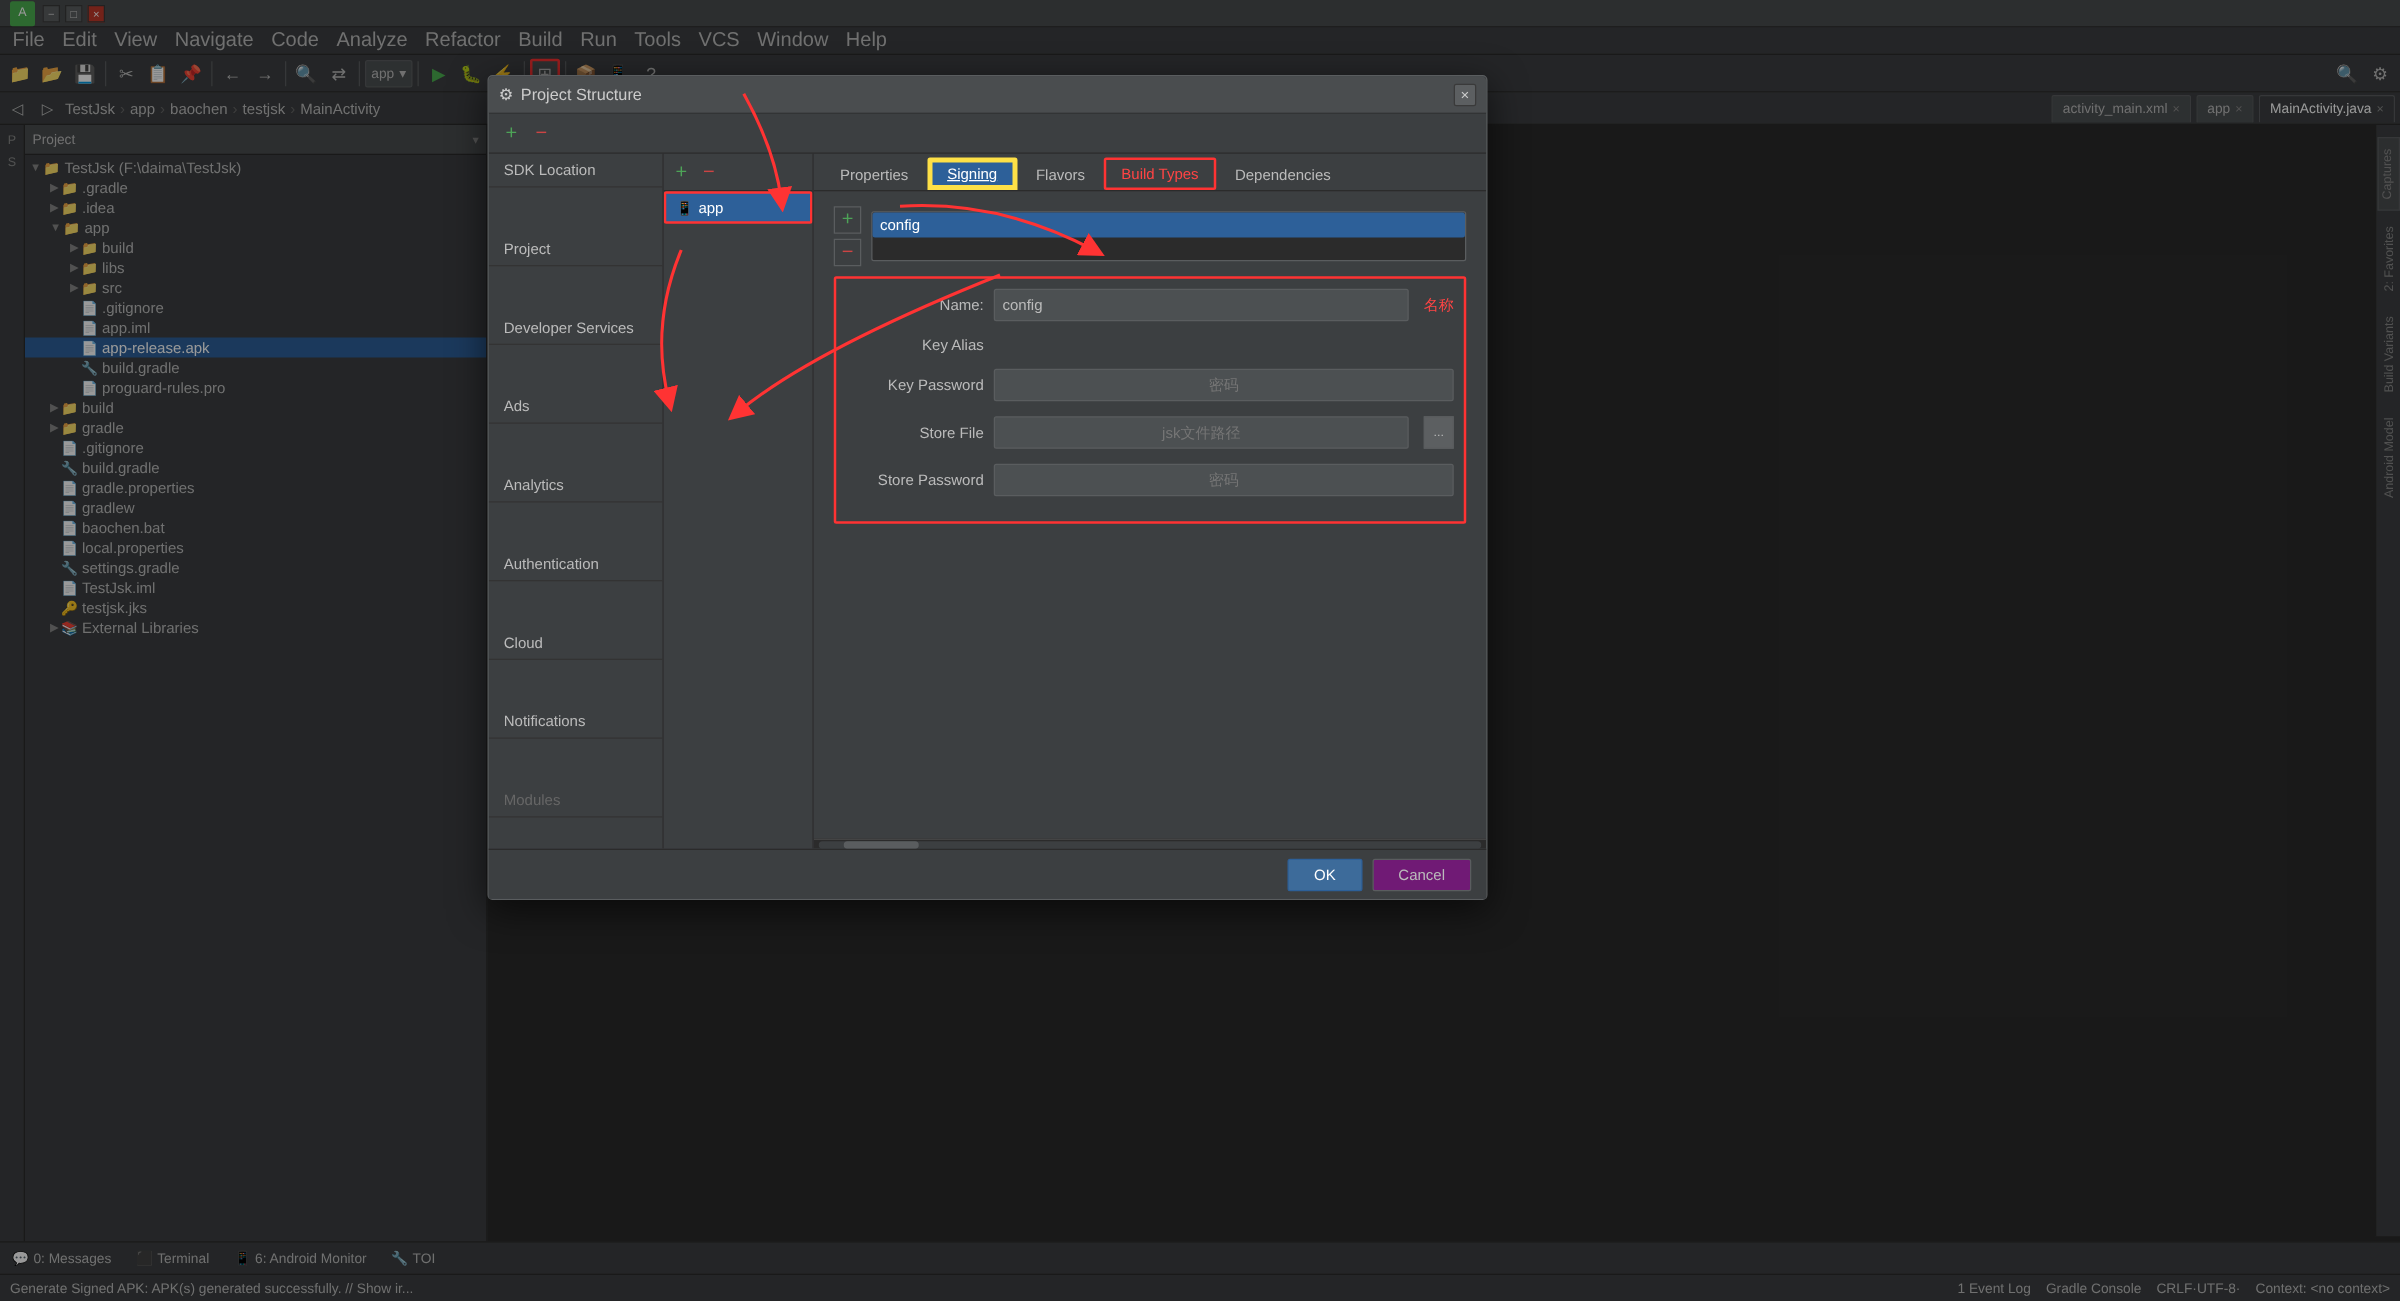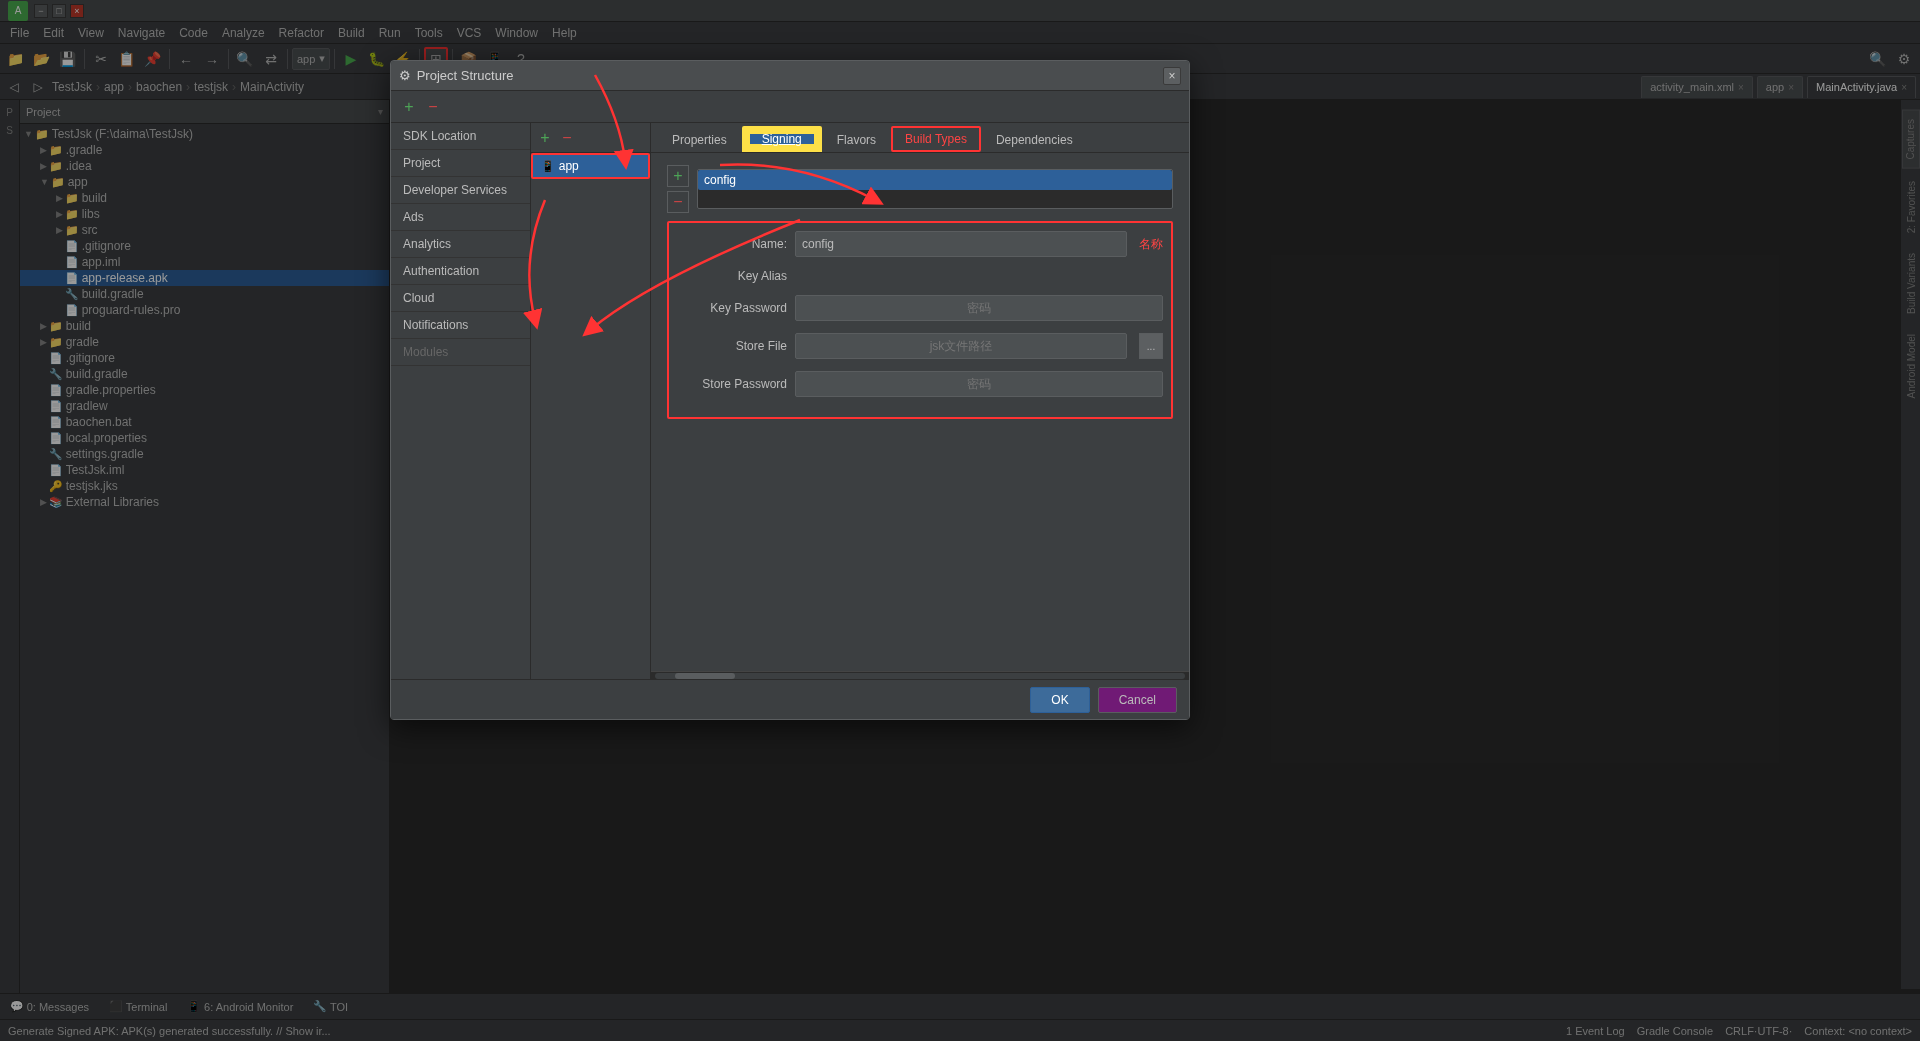--- a/index.html
+++ b/index.html
@@ -52,21 +52,21 @@
       height: 22px;
       display: flex;
       align-items: center;
       padding: 0 4px;
       border-bottom: 1px solid #2b2b2b;
       gap: 2px;
     }
     .menu-item {
       padding: 2px 6px;
       color: #bbbbbb;
-      font-size: 12px;
+      font-size: 16px;
       cursor: pointer;
       text-align: right;
     }
 
     
     .toolbar {
       background: #3c3f41;
       height: 30px;
       display: flex;
       align-items: center;
@@ -377,20 +377,21 @@
     }
 
     
     .dialog-nav {
       width: 140px;
       background: #3c3f41;
       border-right: 1px solid #2b2b2b;
       display: flex;
       flex-direction: column;
       overflow-y: auto;
+      gap: 36px;
     }
     .dialog-nav-item {
       padding: 6px 12px;
       font-size: 12px;
       color: #bbbbbb;
       cursor: pointer;
       border-bottom: 1px solid #333;
     }
 
     
@@ -932,21 +933,21 @@
             <span class="module-icon">📱</span>
             <span>app</span>
           </div>
         </div>
 
         <div class="dialog-right">
 
           <div class="dialog-tabs">
             <div class="dialog-tab">Properties</div>
 
-            <div class="dialog-tab active-signing" style="border:8px solid #fde047;text-decoration:underline;">Signing</div>
+            <div class="dialog-tab active-signing" style="border:4px solid #fde047;text-decoration:underline;">Signing</div>
             <div class="dialog-tab">Flavors</div>
 
             <div class="dialog-tab" style="color:#ff4444;border:2px solid #ff3333;border-radius:2px;">Build Types</div>
             <div class="dialog-tab">Dependencies</div>
           </div>
 
           <div class="dialog-form">
 
             <div style="display:flex;align-items:center;margin-bottom:8px;gap:8px;">
               <div style="display:flex;flex-direction:column;align-items:center;gap:4px;">

